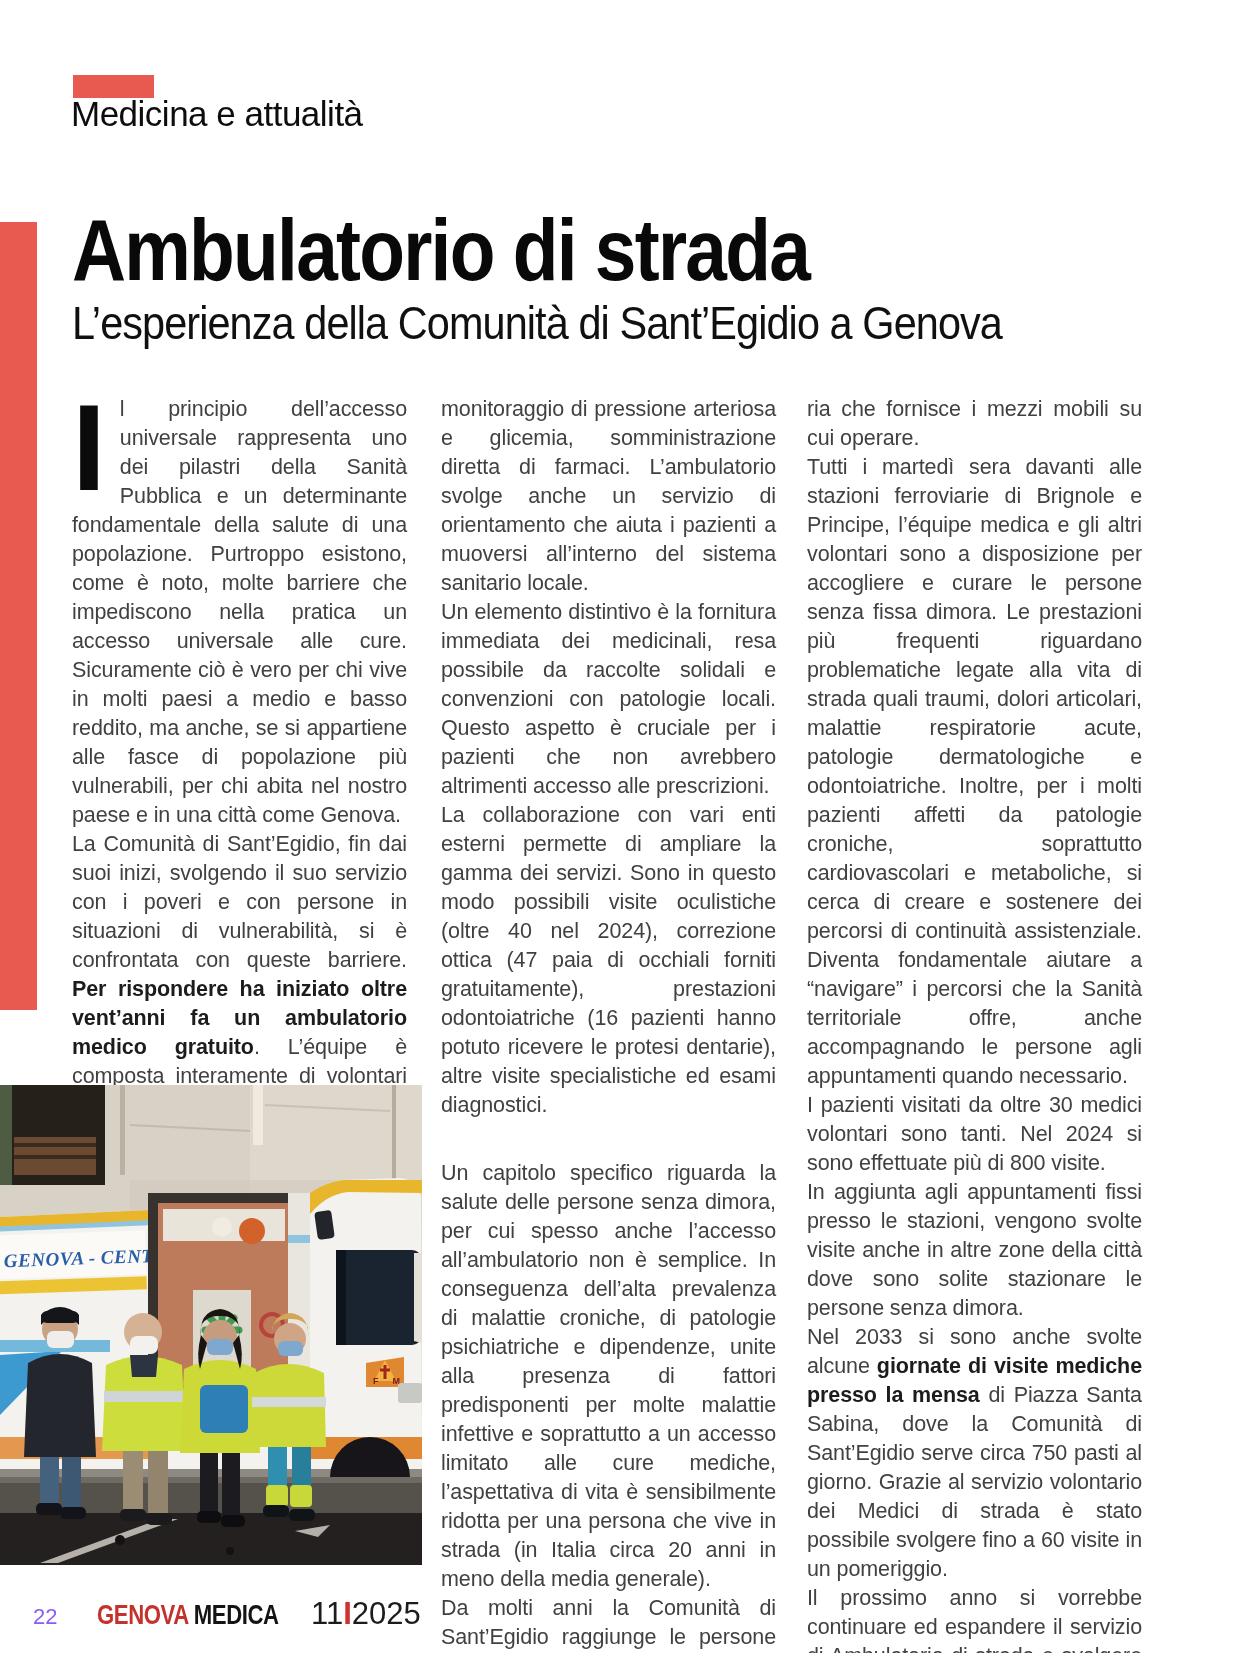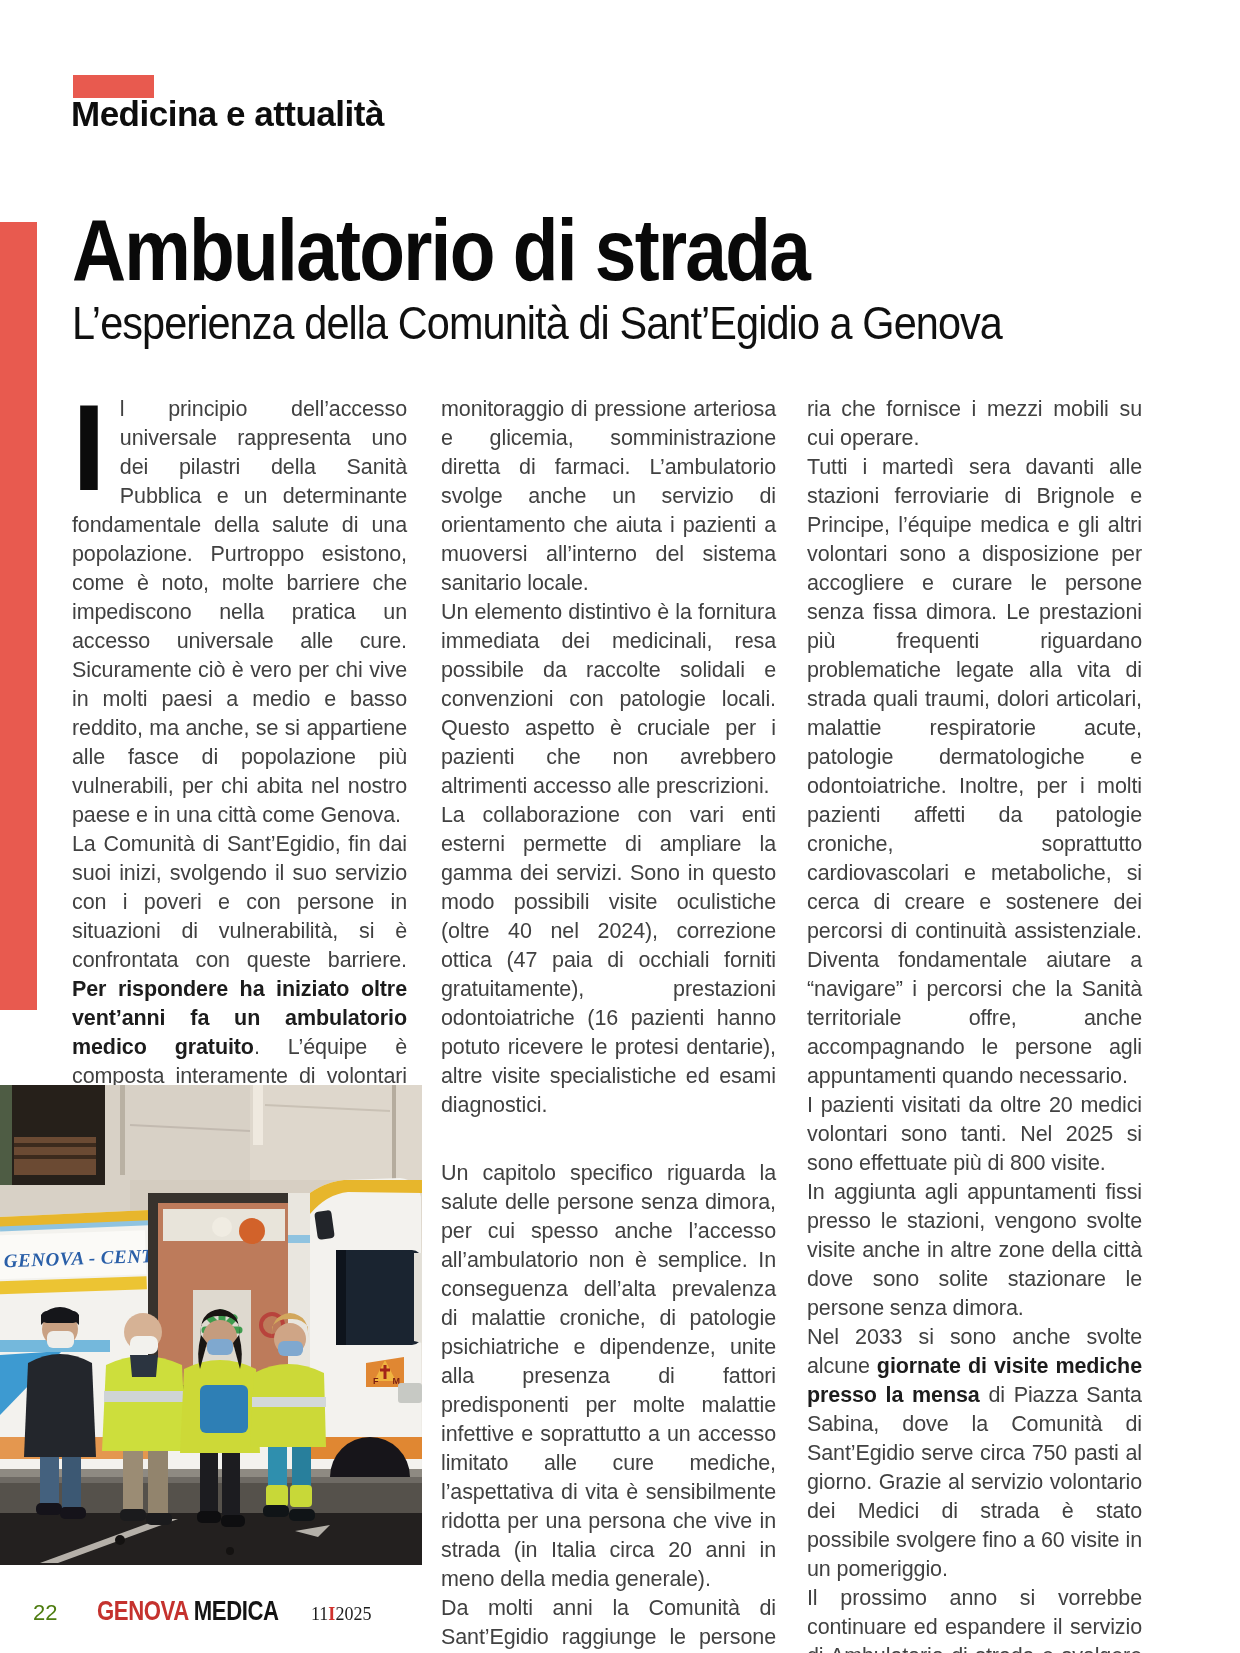--- a/index.html
+++ b/index.html
@@ -1,21 +1,21 @@
 <!DOCTYPE html>
 <html lang="it"><head>
 <meta charset="utf-8">
 <style>
   html,body{margin:0;padding:0;background:#ffffff;}
   .page{position:relative;width:1240px;height:1653px;background:#fff;overflow:hidden;
         font-family:"Liberation Sans","DejaVu Sans",sans-serif;}
 
   
   .section-marker{position:absolute;left:73px;top:75px;width:81px;height:23px;background:#e85a4f;}
-  .section-title{position:absolute;left:71px;top:94px;margin:0;font-size:35px;font-weight:700;
+  .section-title{position:absolute;left:71px;top:94px;margin:0;font-size:35px;font-weight:400;
         color:#0d0d0d;letter-spacing:-.5px;}
 
   .article-title{position:absolute;left:72px;top:200px;margin:0;font-size:87px;font-weight:700;
         color:#090909;letter-spacing:-2px;transform:scaleX(.86);transform-origin:0 0;white-space:nowrap;}
   .article-subtitle{position:absolute;left:72px;top:296px;margin:0;font-size:46px;font-weight:400;
         color:#101010;letter-spacing:-1px;transform:scaleX(.9);transform-origin:0 0;white-space:nowrap;}
 
   .red-bar{position:absolute;left:0;top:222px;width:37px;height:788px;background:#e85a4f;}
 
   
@@ -29,26 +29,26 @@
   .b{font-weight:700;color:#1c1c1c;}
   .dropcap{float:left;font-weight:700;color:#0b0b0b;font-size:122px;line-height:96px;
         margin:5px 14px 0 0;}
 
   
   .photo{position:absolute;left:0;top:1085px;width:422px;height:480px;overflow:hidden;}
   .photo svg{display:block;}
 
   
   .footer{position:absolute;left:33px;top:1596px;display:flex;align-items:baseline;color:#1c1c1c;}
-  .page-number{font-size:22px;color:#4d7c0f;}
+  .page-number{font-size:22px;color:#8b5cf6;}
   .mag{margin-left:40px;font-size:27px;font-weight:700;letter-spacing:-.5px;
        transform:scaleX(.82);transform-origin:0 100%;white-space:nowrap;}
   .mag .genova{color:#c5322e;}
   .mag .medica{color:#141414;}
-  .issue{font-size:18px;margin-left:-8px;white-space:nowrap;font-family:Liberation Serif, serif;}
+  .issue{font-size:31px;margin-left:-8px;white-space:nowrap;}
   .issue .sep{color:#d0312d;font-weight:700;}
 </style>
 </head>
 <body>
 
 <div class="page">
 
   <div class="section-marker"></div>
   <h2 class="section-title">Medicina e attualità</h2>
 
@@ -64,21 +64,21 @@
   <div class="col col2">
       <p class="para"><span>monitoraggio di pressione arteriosa e glicemia, somministrazione diretta di farmaci. L’ambulatorio svolge anche un servizio di orientamento che aiuta i pazienti a muoversi all’interno del sistema sanitario locale.</span></p>
       <p class="para"><span>Un elemento distintivo è la fornitura immediata dei medicinali, resa possibile da raccolte solidali e convenzioni con patologie locali. Questo aspetto è cruciale per i pazienti che non avrebbero altrimenti accesso alle prescrizioni.</span></p>
       <p class="para"><span>La collaborazione con vari enti esterni permette di ampliare la gamma dei servizi. Sono in questo modo possibili visite oculistiche (oltre 40 nel 2024), correzione ottica (47 paia di occhiali forniti gratuitamente), prestazioni odontoiatriche (16 pazienti hanno potuto ricevere le protesi dentarie), altre visite specialistiche ed esami diagnostici.</span></p>
       <p class="para gap"><span>Un capitolo specifico riguarda la salute delle persone senza dimora, per cui spesso anche l’accesso all’ambulatorio non è semplice. In conseguenza dell’alta prevalenza di malattie croniche, di patologie psichiatriche e dipendenze, unite alla presenza di fattori predisponenti per molte malattie infettive e soprattutto a un accesso limitato alle cure mediche, l’aspettativa di vita è sensibilmente ridotta per una persona che vive in strada (in Italia circa 20 anni in meno della media generale).</span></p>
       <p class="para"><span>Da molti anni la Comunità di Sant’Egidio raggiunge le persone senza dimora a Genova, con una distribuzione di pasti e coperte, diverse sere a settimana. </span></p>
     </div>
   <div class="col col3">
       <p class="para"><span>ria che fornisce i mezzi mobili su cui operare.</span></p>
       <p class="para"><span>Tutti i martedì sera davanti alle stazioni ferroviarie di Brignole e Principe, l’équipe medica e gli altri volontari sono a disposizione per accogliere e curare le persone senza fissa dimora. Le prestazioni più frequenti riguardano problematiche legate alla vita di strada quali traumi, dolori articolari, malattie respiratorie acute, patologie dermatologiche e odontoiatriche. Inoltre, per i molti pazienti affetti da patologie croniche, soprattutto cardiovascolari e metaboliche, si cerca di creare e sostenere dei percorsi di continuità assistenziale. Diventa fondamentale aiutare a “navigare” i percorsi che la Sanità territoriale offre, anche accompagnando le persone agli appuntamenti quando necessario.</span></p>
-      <p class="para"><span>I pazienti visitati da oltre 20 medici volontari sono tanti. Nel 2025 si sono effettuate più di 800 visite.</span></p>
+      <p class="para"><span>I pazienti visitati da oltre 30 medici volontari sono tanti. Nel 2024 si sono effettuate più di 800 visite.</span></p>
       <p class="para"><span>In aggiunta agli appuntamenti fissi presso le stazioni, vengono svolte visite anche in altre zone della città dove sono solite stazionare le persone senza dimora.</span></p>
       <p class="para"><span>Nel 2033 si sono anche svolte alcune </span><span class="b">giornate di visite mediche presso la mensa</span><span> di Piazza Santa Sabina, dove la Comunità di Sant’Egidio serve circa 750 pasti al giorno. Grazie al servizio volontario dei Medici di strada è stato possibile svolgere fino a 60 visite in un pomeriggio.</span></p>
       <p class="para"><span>Il prossimo anno si vorrebbe continuare ed espandere il servizio di Ambulatorio di strada e svolgere ulteriori giornate di visite presso la mensa. Per questo sarà importante il contributo di tanti.</span></p>
     </div>
 
   <div class="photo">
     <svg width="422" height="480" viewBox="0 0 422 480" xmlns="http://www.w3.org/2000/svg">
 
       <g>
         <rect width="422" height="400" fill="#d8d1c6"></rect>

